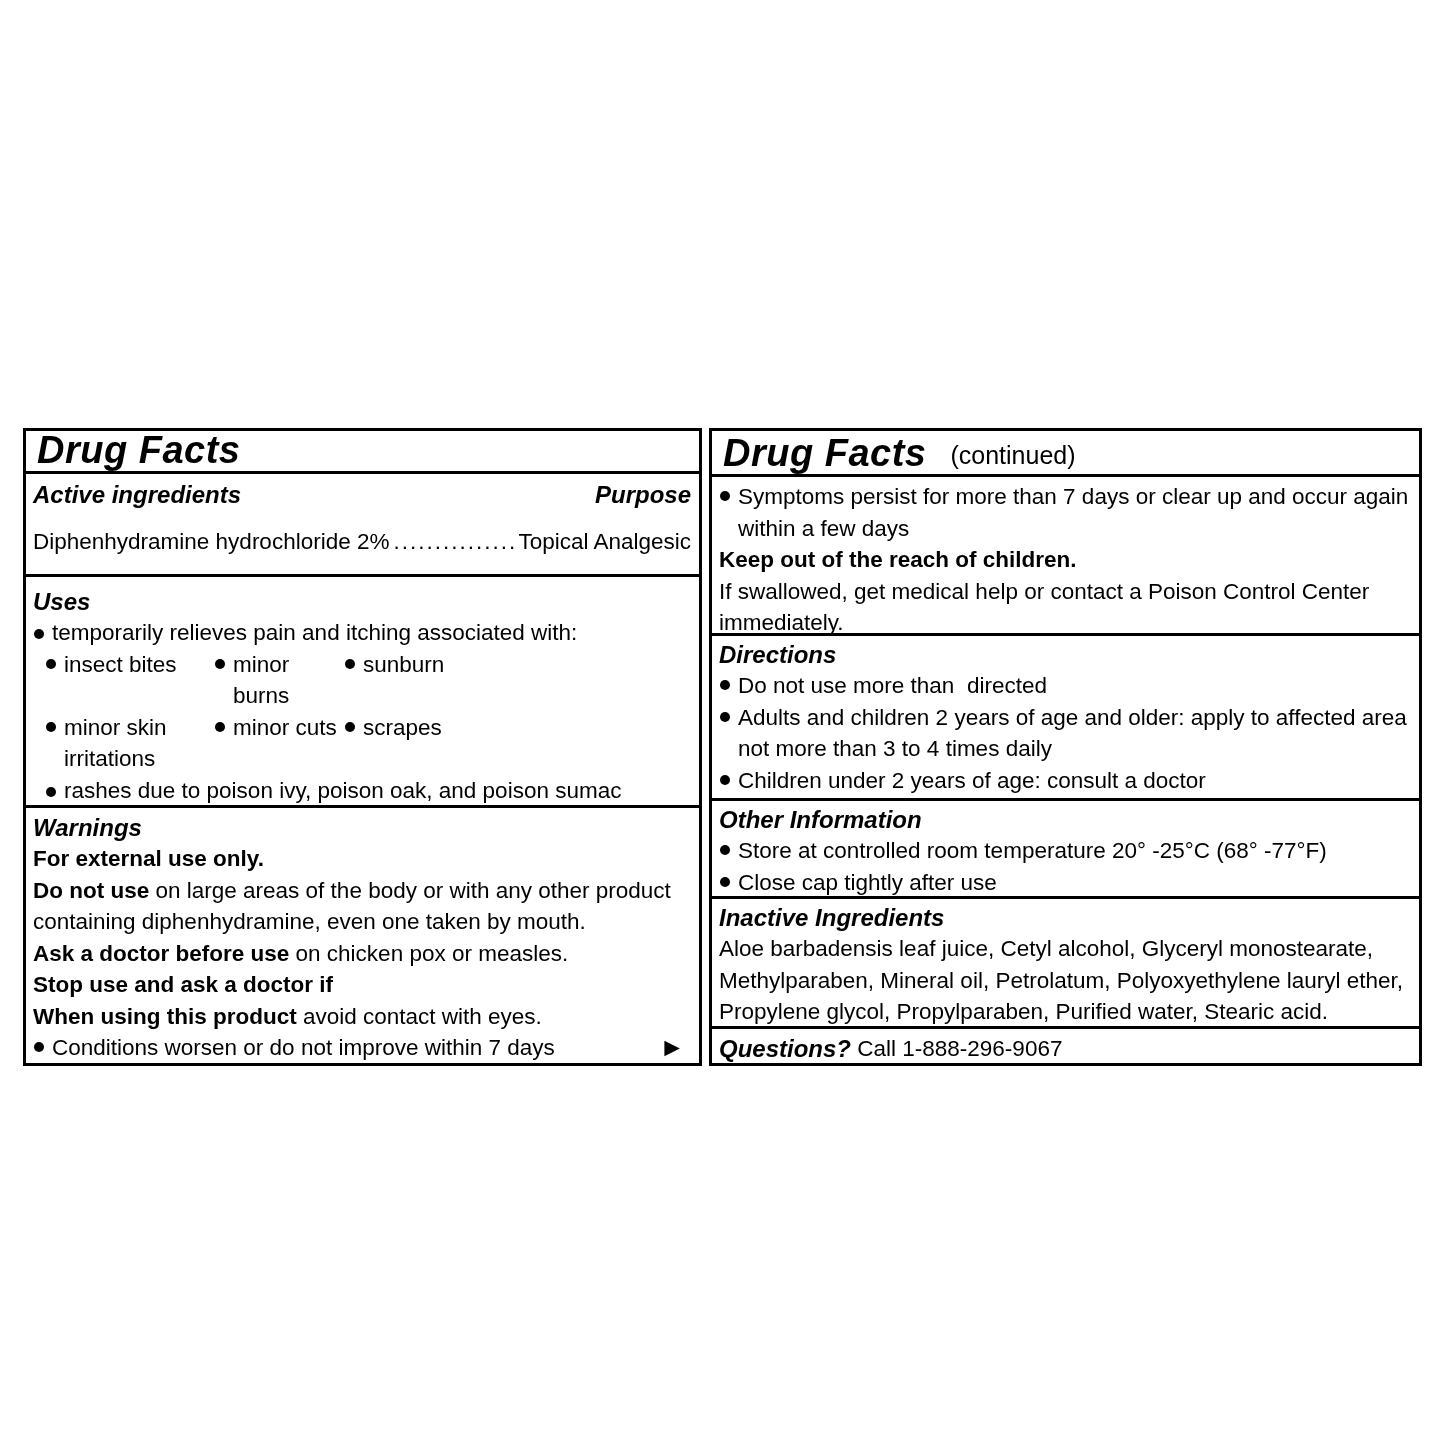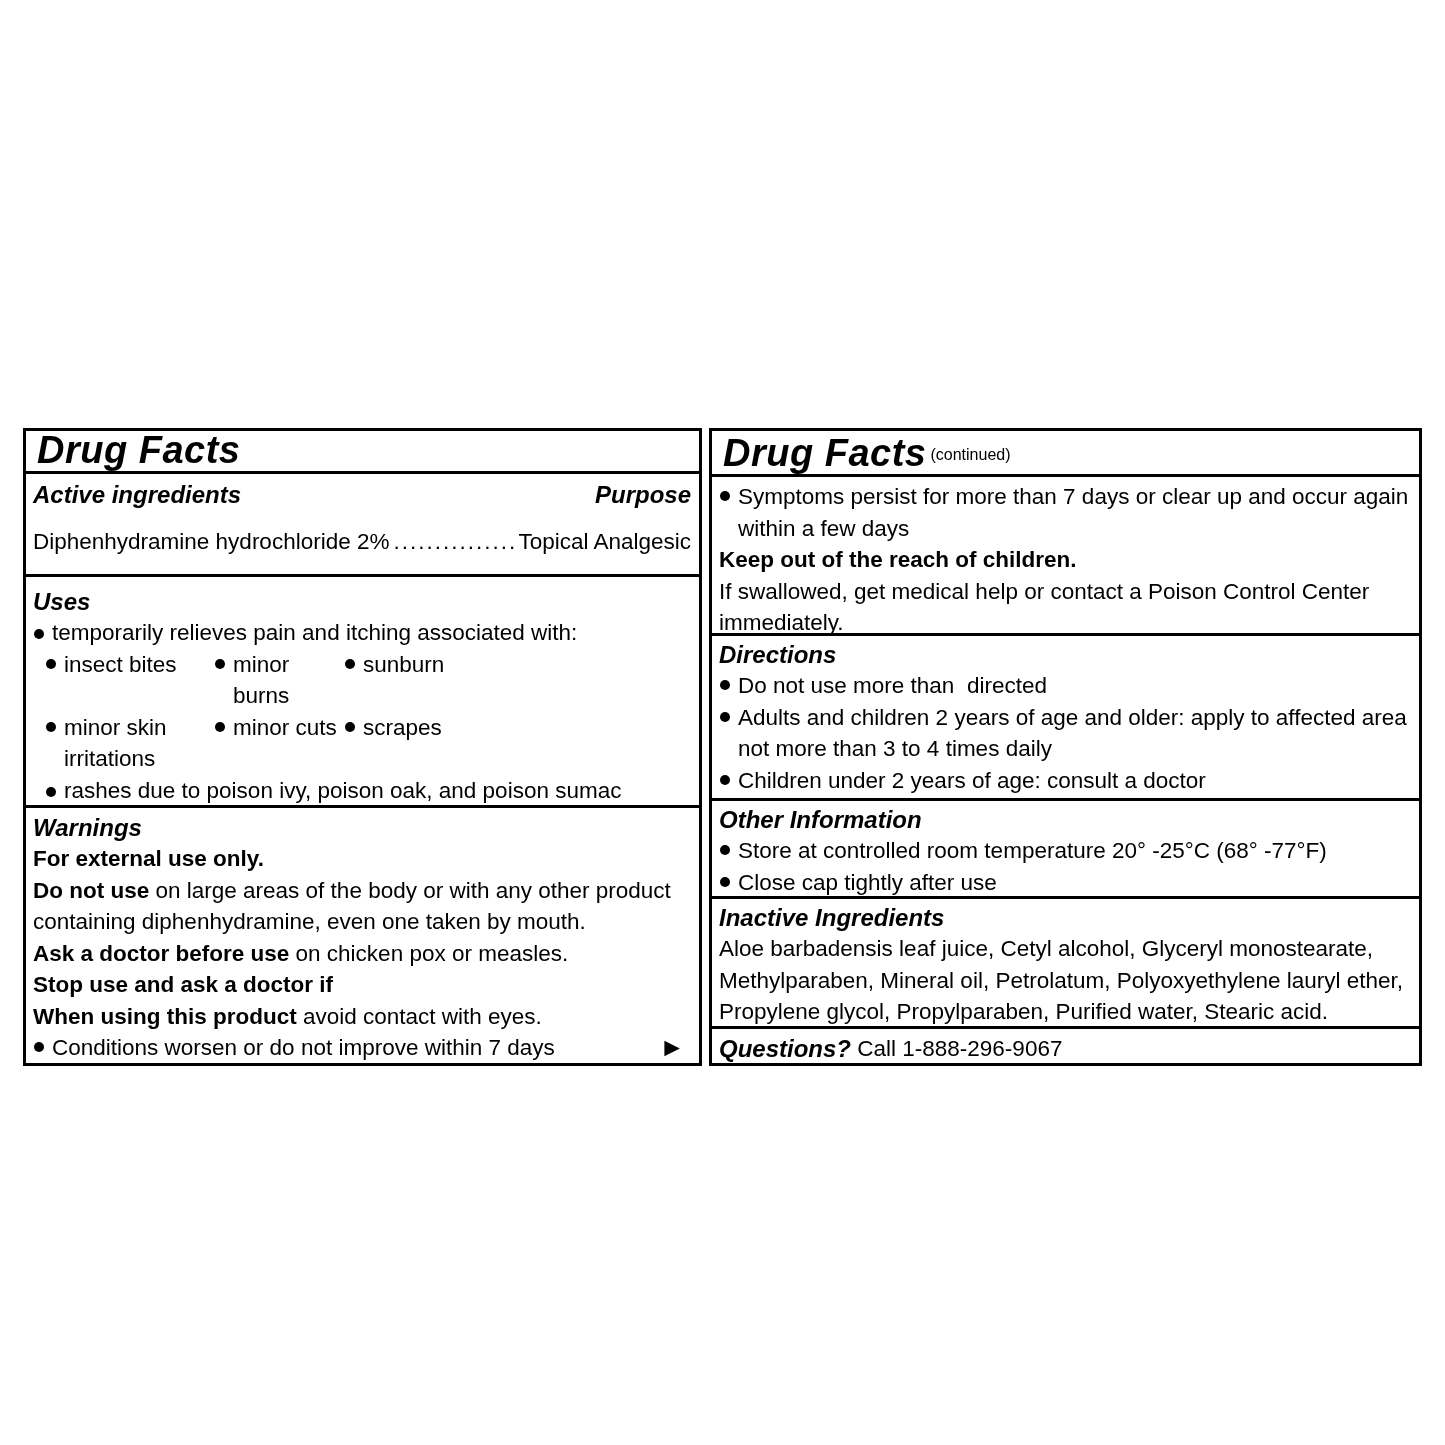--- a/index.html
+++ b/index.html
@@ -24,21 +24,21 @@
   .panel-right { left: 709px; width: 713px; }
 
   .section { border-bottom: 3px solid #000; padding: 3px 8px 0 7px; overflow: hidden; }
   .section:last-child { border-bottom: none; }
 
   .title-row { height: 44px; padding: 0 0 0 11px; display: flex; align-items: flex-end; }
   .panel-title {
     font-size: 38px; font-weight: bold; font-style: italic;
     letter-spacing: 0.5px; line-height: 42px; white-space: pre;
   }
-  .title-suffix { font-size: 16px; line-height: 38px; margin-left: 4px; white-space: pre; }
+  .title-suffix { font-size: 25px; line-height: 38px; margin-left: 24px; white-space: pre; }
 
   .hdr { font-size: 24px; font-weight: bold; font-style: italic; line-height: 30px; }
   .body-txt, .line { font-size: 22.5px; line-height: 31.5px; white-space: pre-wrap; }
 
   .hdr-row { display: flex; justify-content: space-between; align-items: center; }
 
   
   .lrow { display: flex; align-items: flex-end; font-size: 22.5px; line-height: 31.5px; }
   .lrow .name, .lrow .purpose { white-space: nowrap; margin-top: 16px; }
   .dots { flex: 1; overflow: hidden; white-space: nowrap; letter-spacing: 2px; padding: 0 4px; }

